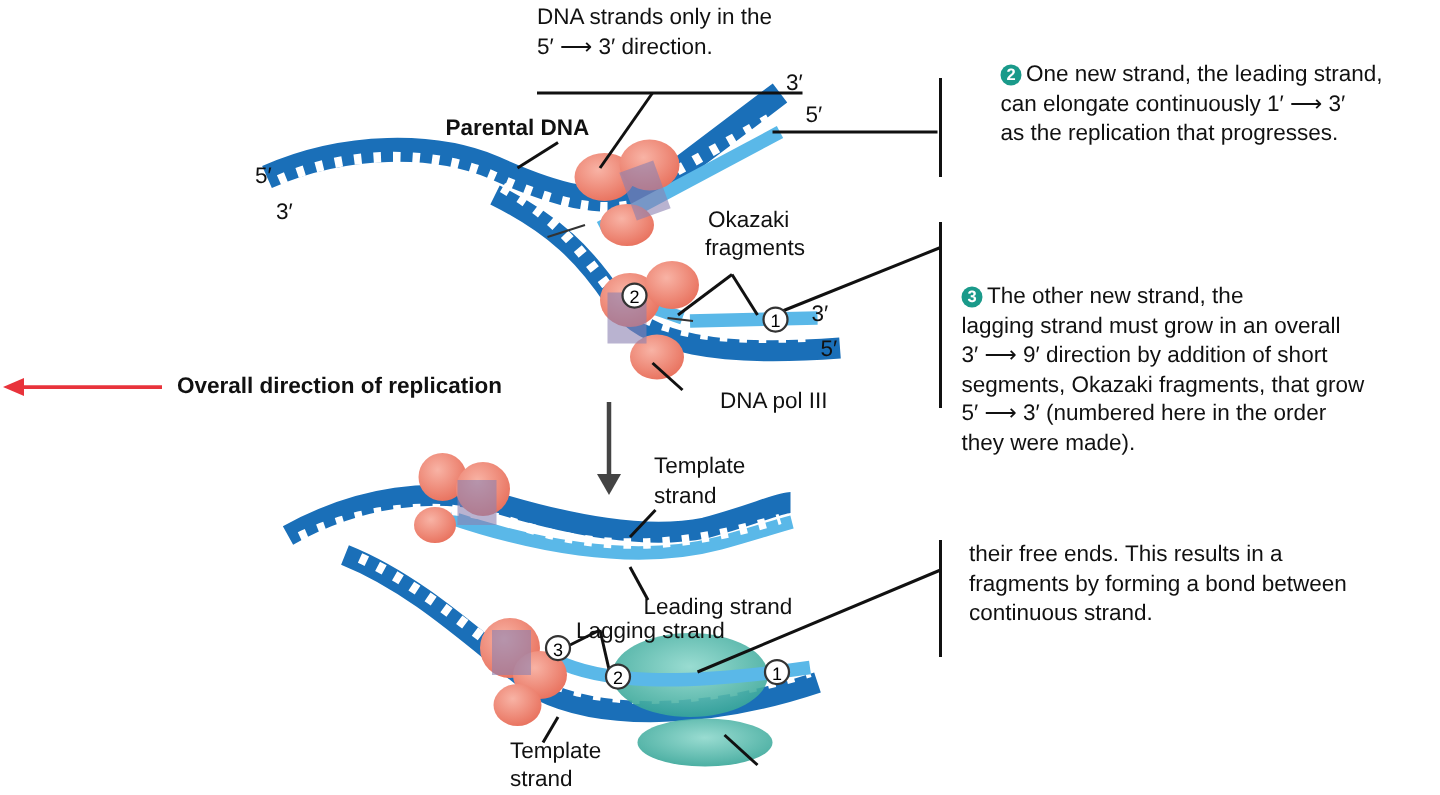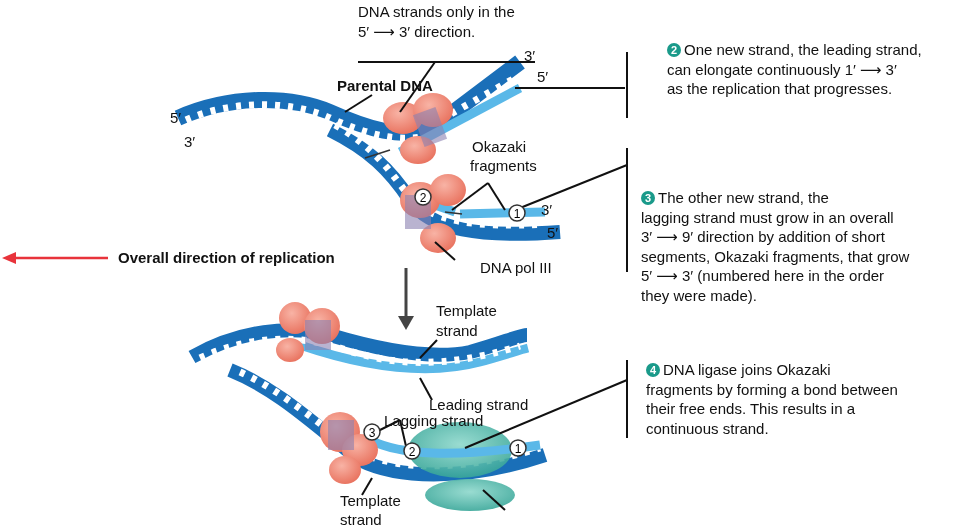--- a/index.html
+++ b/index.html
@@ -1,20 +1,20 @@
 <!DOCTYPE html>
 <html><head>
 <meta charset="utf-8">
 <style>
   html, body { margin: 0; padding: 0; background: #ffffff; }
   body { width: 960px; height: 530px; position: relative; overflow: hidden;
          font-family: "Liberation Sans", sans-serif; color: #111; }
   #diagram { position: absolute; left: 0; top: 0; width: 960px; height: 530px; }
   .lbl { position: absolute; font-size: 15px; line-height: 19px; white-space: nowrap; color: #111; }
-  .bold { font-weight: bold; margin-left: 40px; }
+  .bold { font-weight: bold; }
   .step { position: absolute; font-size: 15px; line-height: 19.5px; color: #111; white-space: nowrap; }
   .badge { display: inline-block; width: 14px; height: 14px; border-radius: 50%; background: #1a9a8a;
            color: #fff; font-size: 11px; line-height: 14px; text-align: center; font-weight: bold;
            vertical-align: 1px; margin-right: 3px; }
 </style>
 </head>
 <body>
 
 <svg id="diagram" viewBox="0 0 960 530" xmlns="http://www.w3.org/2000/svg">
   <defs>
@@ -152,23 +152,22 @@
 <div class="step" style="left:641px; top:147px;margin-top:41px;">
   <div><span class="badge">3</span><span>The other new strand, the</span></div>
   <div>lagging strand must grow in an overall</div>
   <div>3′ ⟶ 9′ direction by addition of short</div>
   <div>segments, Okazaki fragments, that grow</div>
   <div>5′ ⟶ 3′ (numbered here in the order</div>
   <div>they were made).</div>
 </div>
 
 <div class="step" style="left:646px; top:360px;">
-  <div><span class="badge">4</span><span>DNA ligase joins Okazaki</span></div>
+  <div>their free ends. This results in a</div>
   <div>fragments by forming a bond between</div>
-  <div>their free ends. This results in a</div>
   <div>continuous strand.</div>
 </div>
 
 <div class="lbl bold" style="left:297px; top:76px;">Parental DNA</div>
 <div class="lbl" style="left:472px; top:137px;">Okazaki</div>
 <div class="lbl" style="left:470px; top:156px;">fragments</div>
 <div class="lbl" style="left:480px; top:258px;">DNA pol III</div>
 <div class="lbl" style="left:118px; top:248px;font-weight:bold;">Overall direction of replication</div>
 <div class="lbl" style="left:436px; top:301px;">Template</div>
 <div class="lbl" style="left:436px; top:321px;">strand</div>

